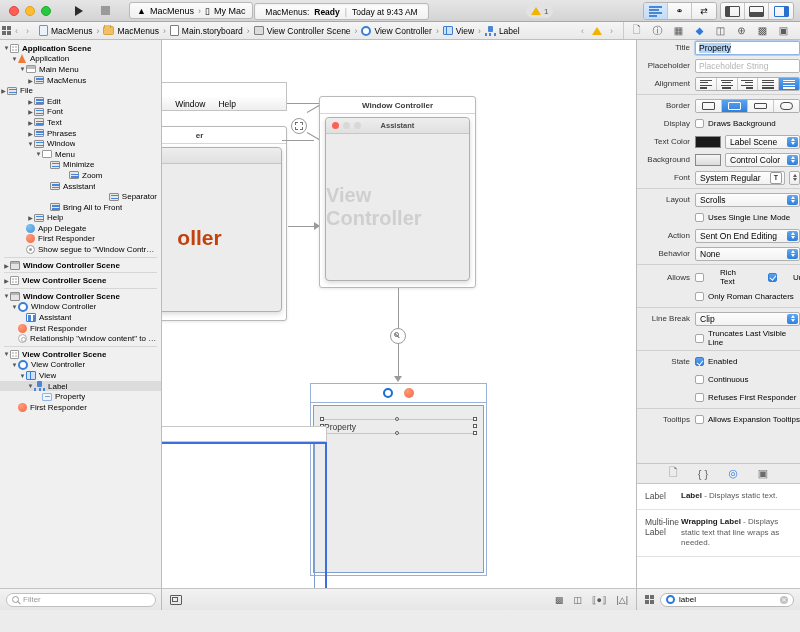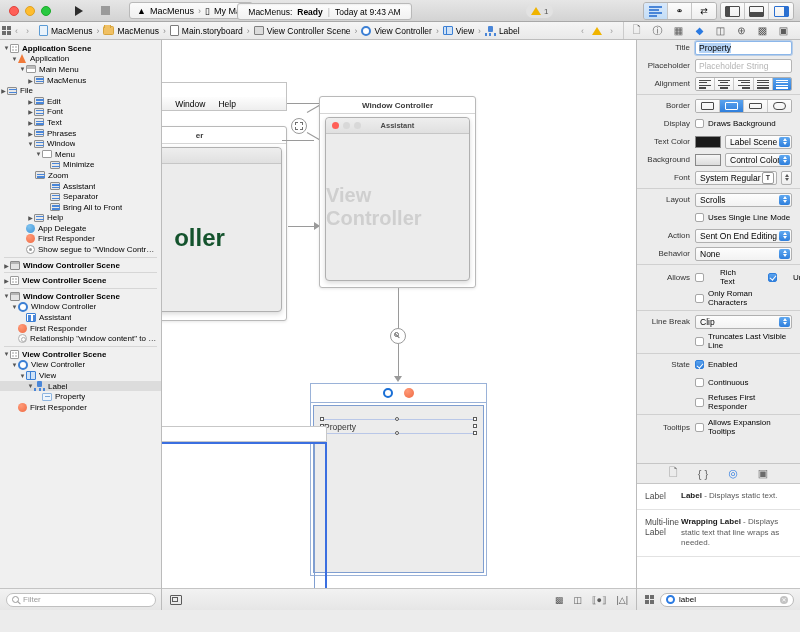--- a/index.html
+++ b/index.html
@@ -38,21 +38,21 @@
 
   .scheme-box {
     margin-left: 12px; height: 17px; border: 1px solid #b9b9b9; border-radius: 3px;
     background: linear-gradient(#fbfbfb,#f0f0f0);
     display:flex; align-items:center; padding: 0 7px; gap: 4px; font-size: 9px;
   }
   .scheme-box .sep { color:#888; }
   .mini-ico { font-size:9px; }
 
   .status-box {
-    position:absolute; left: 237px; top: 3px; width: 175px; height: 17px;
+    position:absolute; left: 254px; top: 3px; width: 175px; height: 17px;
     border: 1px solid #b9b9b9; border-radius: 3px;
     background: linear-gradient(#fdfdfd,#f2f2f2);
     display:flex; align-items:center; justify-content:center; gap:5px; font-size:8.5px;
     box-shadow: inset 0 1px 2px rgba(0,0,0,.06);
   }
   .status-box b { font-weight: bold; }
   .vbar { color:#b0b0b0; }
 
   .warn-chip {
     position:absolute; left: 526px; top: 4px; height:14px;
@@ -222,21 +222,21 @@
   .docout-ico::after{content:'';position:absolute;left:1.4px;top:1.4px;bottom:1.4px;width:4px;border:1px solid #5b5b5b;}
 
   
   .inspector {
     width:164px; background:#ececec; border-left:1px solid #bbb;
     position:relative; overflow:hidden; font-size:8px;
   }
   .insp-scroll { position:absolute; top:0; left:0; right:0; bottom:147px; overflow:hidden; }
   .sec-head { font-weight:bold; font-size:8px; padding:5px 0 3px 6px; color:#333; }
   .hr { height:1px; background:#d0d0d0; margin:3px 0; }
-  .frow { display:flex; align-items:center; min-height:15px; margin-bottom:3px; padding-right:8px; }
+  .frow { display:flex; align-items:center; min-height:15px; margin-bottom:3px; padding-right:0; }
   .flab { width:58px; text-align:right; padding-right:5px; color:#333; flex:none; font-size:8px; }
   .fctl { flex:1; display:flex; align-items:center; gap:4px; min-width:0;}
 
   .tfield { flex:1; height:14px; border:1px solid #b5b5b5; border-radius:2px; background:#fff; display:flex;align-items:center;padding:0 3px; font-size:8.5px; }
   .tfield.focus { border:1.6px solid #8cb7ea; box-shadow:0 0 0 1px rgba(90,150,220,.35); }
   .tfield .seltext { background:#b5d3f5; }
   .tfield.ph { color:#b4b4b4; }
 
   .popup { flex:1; height:14px; border:1px solid #b0b0b0; border-radius:2px;
     background:linear-gradient(#fdfdfd,#f2f2f2); display:flex;align-items:center; padding:0 2px 0 4px; font-size:8.5px; position:relative;}
@@ -491,35 +491,35 @@
             </span>
             <span class="tx">Menu</span>
           </div>
           <div class="row" style="padding-left: 43px;">
             <span class="disc"></span>
             <span class="ic">
               <span class="i-menuitem" style="display: inline-block;"></span>
             </span>
             <span class="tx">Minimize</span>
           </div>
-          <div class="row" style="padding-left: 28px;">
+          <div class="row" style="padding-left: 62px;">
             <span class="disc"></span>
             <span class="ic">
               <span class="i-menuitem" style="display: inline-block;"></span>
             </span>
             <span class="tx">Zoom</span>
           </div>
           <div class="row" style="padding-left: 43px;">
             <span class="disc"></span>
             <span class="ic">
               <span class="i-menuitem" style="display: inline-block;"></span>
             </span>
             <span class="tx">Assistant</span>
           </div>
-          <div class="row" style="padding-left: 43px;">
+          <div class="row" style="padding-left: 43px; justify-content: flex-end;">
             <span class="disc"></span>
             <span class="ic">
               <span class="i-menuitem" style="display: inline-block;"></span>
             </span>
             <span class="tx">Separator</span>
           </div>
           <div class="row" style="padding-left: 43px;">
             <span class="disc"></span>
             <span class="ic">
               <span class="i-menuitem" style="display: inline-block;"></span>
@@ -666,21 +666,21 @@
           <span>Window</span>
           <span>Help</span>
         </div>
         <div style="position:absolute;left:-45px;top:42px;width:170px;height:15px;background:#fff;border:1px solid #c3c3c3;border-bottom:none;"></div>
 
         <div class="scene-card" style="left:-50px;top:86px;width:175px;height:195px;">
           <div class="scene-title">er</div>
           <div class="win-body" style="left:4px;top:20px;right:4px;bottom:8px;">
             <div class="win-tb"></div>
             <div style="position:absolute;left:0;right:0;top:16px;bottom:0;display:flex;align-items:center;justify-content:center;">
-              <span style="color:#14532d;font-size:24px;font-weight:bold;">oller</span>
+              <span style="color:#c2410c;font-size:21px;font-weight:bold;">oller</span>
             </div>
           </div>
         </div>
 
         <div class="conn-line" style="left:125px;top:63px;width:32px;height:1px;"></div>
         <div class="conn-line" style="left:120px;top:100px;width:32px;height:1px;"></div>
         <div class="badge-circ" style="left:129px;top:78px;">
           <div class="dashsq"></div>
         </div>
         <div class="conn-line" style="left:145px;top:72px;width:16px;height:1px;transform:rotate(-30deg);transform-origin:left center;"></div>

